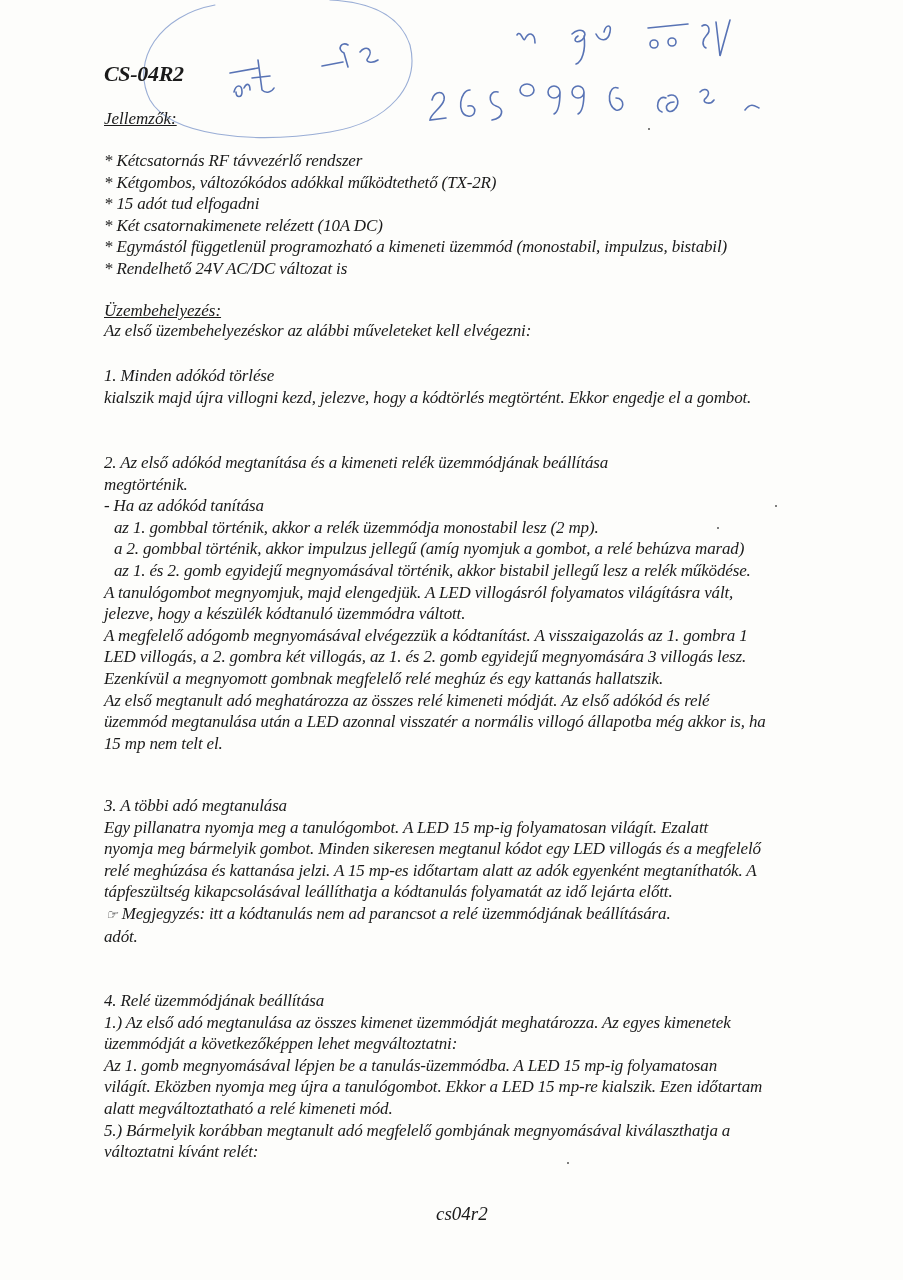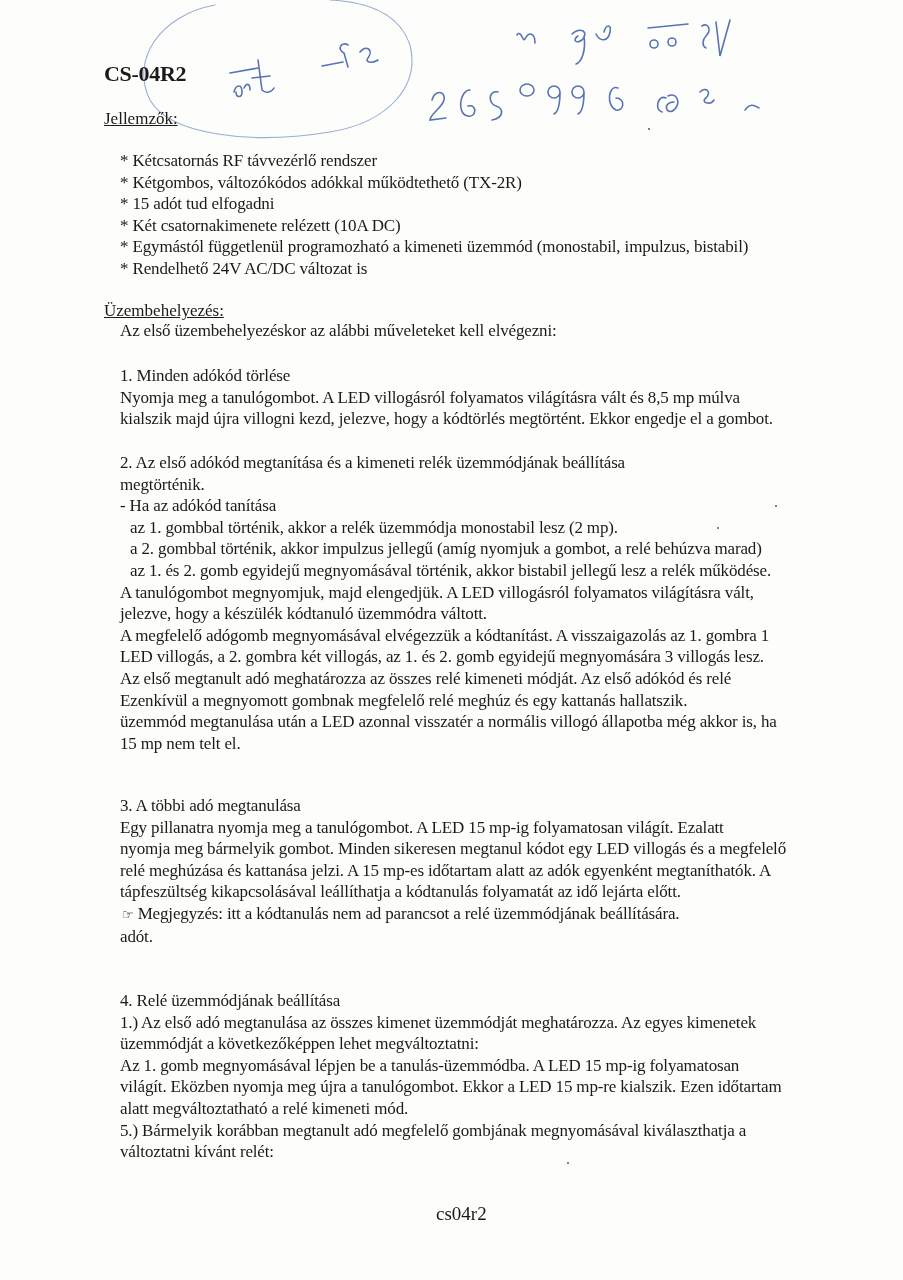--- a/index.html
+++ b/index.html
@@ -1,24 +1,24 @@
 <!DOCTYPE html>
 <html><head>
 <meta charset="utf-8">
 <style>
   html, body { margin:0; padding:0; }
   body {
     width:903px; height:1280px; background:#fdfdfb; position:relative; overflow:hidden;
     font-family:"Liberation Serif","DejaVu Serif",serif; color:#1a1a1a;
   }
-  .page { position:absolute; left:0; top:0; width:836px; height:1280px; }
+  .page { position:absolute; left:0; top:0; width:836px; height:1280px;font-style:italic; }
   .title { position:absolute; left:104px; top:61px; font-size:22px; font-weight:bold; letter-spacing:-0.3px; }
   .sec-label { position:absolute; left:104px; font-size:17px; text-decoration:underline; }
   .block { position:absolute; left:104px; width:740px; font-size:17px; line-height:21.6px; letter-spacing:-0.15px; }
-  .line { white-space:nowrap;margin-left:16px; }
+  .line { white-space:nowrap; }
   .indent { padding-left:10px; }
   .footer { position:absolute; left:436px; top:1203px; font-size:19px; }
   .hand { position:absolute; left:0; top:0; width:903px; height:160px; pointer-events:none; }
   .hand path, .hand ellipse { fill:none; stroke:#3b5aa8; stroke-width:1.6; stroke-linecap:round; opacity:0.85; }
   .hand .circle { stroke:#7f98cc; stroke-width:1.1; opacity:0.8; }
   .speck { position:absolute; width:2px; height:2px; background:#555; border-radius:1px; }
 </style>
 </head>
 <body>
 
@@ -60,37 +60,36 @@
     <div class="line">* Rendelhető 24V AC/DC változat is</div>
   </div>
 
   <div class="sec-label" style="top:301px">Üzembehelyezés:</div>
   <div class="block" style="top:320px">
     <div class="line">Az első üzembehelyezéskor az alábbi műveleteket kell elvégezni:</div>
   </div>
 
   <div class="block" style="top:365px">
     <div class="line">1. Minden adókód törlése</div>
-    <div class="line">Nyomja meg a tanulógombot. A LED villogásról folyamatos világításra vált és 8,5 mp múlva</div>
     <div class="line">kialszik majd újra villogni kezd, jelezve, hogy a kódtörlés megtörtént. Ekkor engedje el a gombot.</div>
   </div>
 
   <div class="block" style="top:452px">
     <div class="line">2. Az első adókód megtanítása és a kimeneti relék üzemmódjának beállítása</div>
     <div class="line">megtörténik.</div>
     <div class="line">- Ha az adókód tanítása</div>
     <div class="line indent">az 1. gombbal történik, akkor a relék üzemmódja monostabil lesz (2 mp).</div>
     <div class="line indent">a 2. gombbal történik, akkor impulzus jellegű (amíg nyomjuk a gombot, a relé behúzva marad)</div>
     <div class="line indent">az 1. és 2. gomb egyidejű megnyomásával történik, akkor bistabil jellegű lesz a relék működése.</div>
     <div class="line">A tanulógombot megnyomjuk, majd elengedjük. A LED villogásról folyamatos világításra vált,</div>
     <div class="line">jelezve, hogy a készülék kódtanuló üzemmódra váltott.</div>
     <div class="line">A megfelelő adógomb megnyomásával elvégezzük a kódtanítást. A visszaigazolás az 1. gombra 1</div>
     <div class="line">LED villogás, a 2. gombra két villogás, az 1. és 2. gomb egyidejű megnyomására 3 villogás lesz.</div>
+    <div class="line">Ezenkívül a megnyomott gombnak megfelelő relé meghúz és egy kattanás hallatszik.</div>
     <div class="line">Az első megtanult adó meghatározza az összes relé kimeneti módját. Az első adókód és relé</div>
-    <div class="line">Ezenkívül a megnyomott gombnak megfelelő relé meghúz és egy kattanás hallatszik.</div>
     <div class="line">üzemmód  megtanulása után a LED azonnal visszatér a normális villogó állapotba még akkor is, ha</div>
     <div class="line">15 mp nem telt el.</div>
   </div>
 
   <div class="block" style="top:795px">
     <div class="line">3. A többi adó megtanulása</div>
     <div class="line">Egy pillanatra nyomja meg a tanulógombot. A LED 15 mp-ig folyamatosan világít. Ezalatt</div>
     <div class="line">nyomja meg bármelyik gombot. Minden sikeresen megtanul kódot egy LED villogás és a megfelelő</div>
     <div class="line">relé meghúzása és kattanása jelzi. A 15 mp-es időtartam alatt az adók egyenként megtaníthatók. A</div>
     <div class="line">tápfeszültség kikapcsolásával leállíthatja a kódtanulás folyamatát az idő lejárta előtt.</div>

